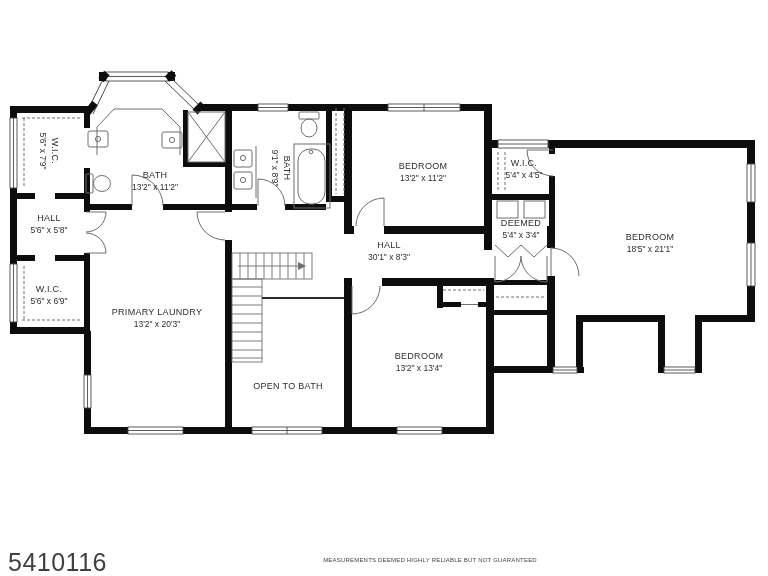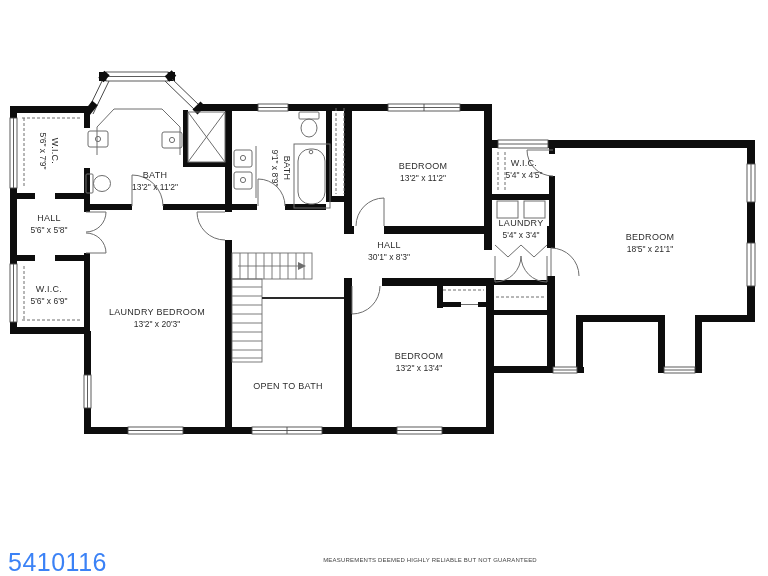--- a/index.html
+++ b/index.html
@@ -4,21 +4,21 @@
 <style>
   html,body{margin:0;padding:0;background:#ffffff;}
   .canvas{position:relative;width:768px;height:576px;background:var(--bg,#fff);overflow:hidden;
           font-family:"Liberation Sans",sans-serif;}
   svg{position:absolute;left:0;top:0;}
   .room-label{position:absolute;transform:translate(-50%,-50%);text-align:center;
               color:var(--label,#2e2e2e);line-height:1.3;white-space:nowrap;}
   .room-label.rot{transform:translate(-50%,-50%) rotate(90deg);}
   .room-label .nm{display:block;font-size:9px;letter-spacing:.3px;}
   .room-label .dm{display:block;font-size:8.5px;}
-  .mls{position:absolute;left:8px;top:548px;font-size:25px;color:#3b82f6;letter-spacing:.5px;}
+  .mls{position:absolute;left:8px;top:548px;font-size:25px;color:#404040;letter-spacing:.5px;}
   .disclaimer{position:absolute;left:430px;top:557px;transform:translateX(-50%);
               font-size:6px;color:#444;letter-spacing:.2px;white-space:nowrap;}
 </style>
 </head>
 <body>
 
 <div class="canvas">
 
 <svg width="768" height="576" viewBox="0 0 768 576">
 
@@ -271,33 +271,33 @@
     </div>
 <div class="room-label" style="left:423px;top:172px">
   <span class="nm">BEDROOM</span>
       <span class="dm">13'2" x 11'2"</span>
     </div>
 <div class="room-label" style="left:524px;top:169px">
   <span class="nm">W.I.C.</span>
       <span class="dm">5'4" x 4'5"</span>
     </div>
 <div class="room-label" style="left:521px;top:229px">
-  <span class="nm">LAUNDRY</span>
+  <span class="nm">DEEMED</span>
       <span class="dm">5'4" x 3'4"</span>
     </div>
 <div class="room-label" style="left:389px;top:251px">
   <span class="nm">HALL</span>
       <span class="dm">30'1" x 8'3"</span>
     </div>
 <div class="room-label" style="left:650px;top:243px">
   <span class="nm">BEDROOM</span>
       <span class="dm">18'5" x 21'1"</span>
     </div>
 <div class="room-label" style="left:157px;top:318px">
-  <span class="nm">LAUNDRY BEDROOM</span>
+  <span class="nm">PRIMARY LAUNDRY</span>
       <span class="dm">13'2" x 20'3"</span>
     </div>
 <div class="room-label" style="left:419px;top:362px">
   <span class="nm">BEDROOM</span>
       <span class="dm">13'2" x 13'4"</span>
     </div>
 <div class="room-label" style="left:288px;top:387px">
   <span class="nm">OPEN TO BATH</span>
     </div>
 

